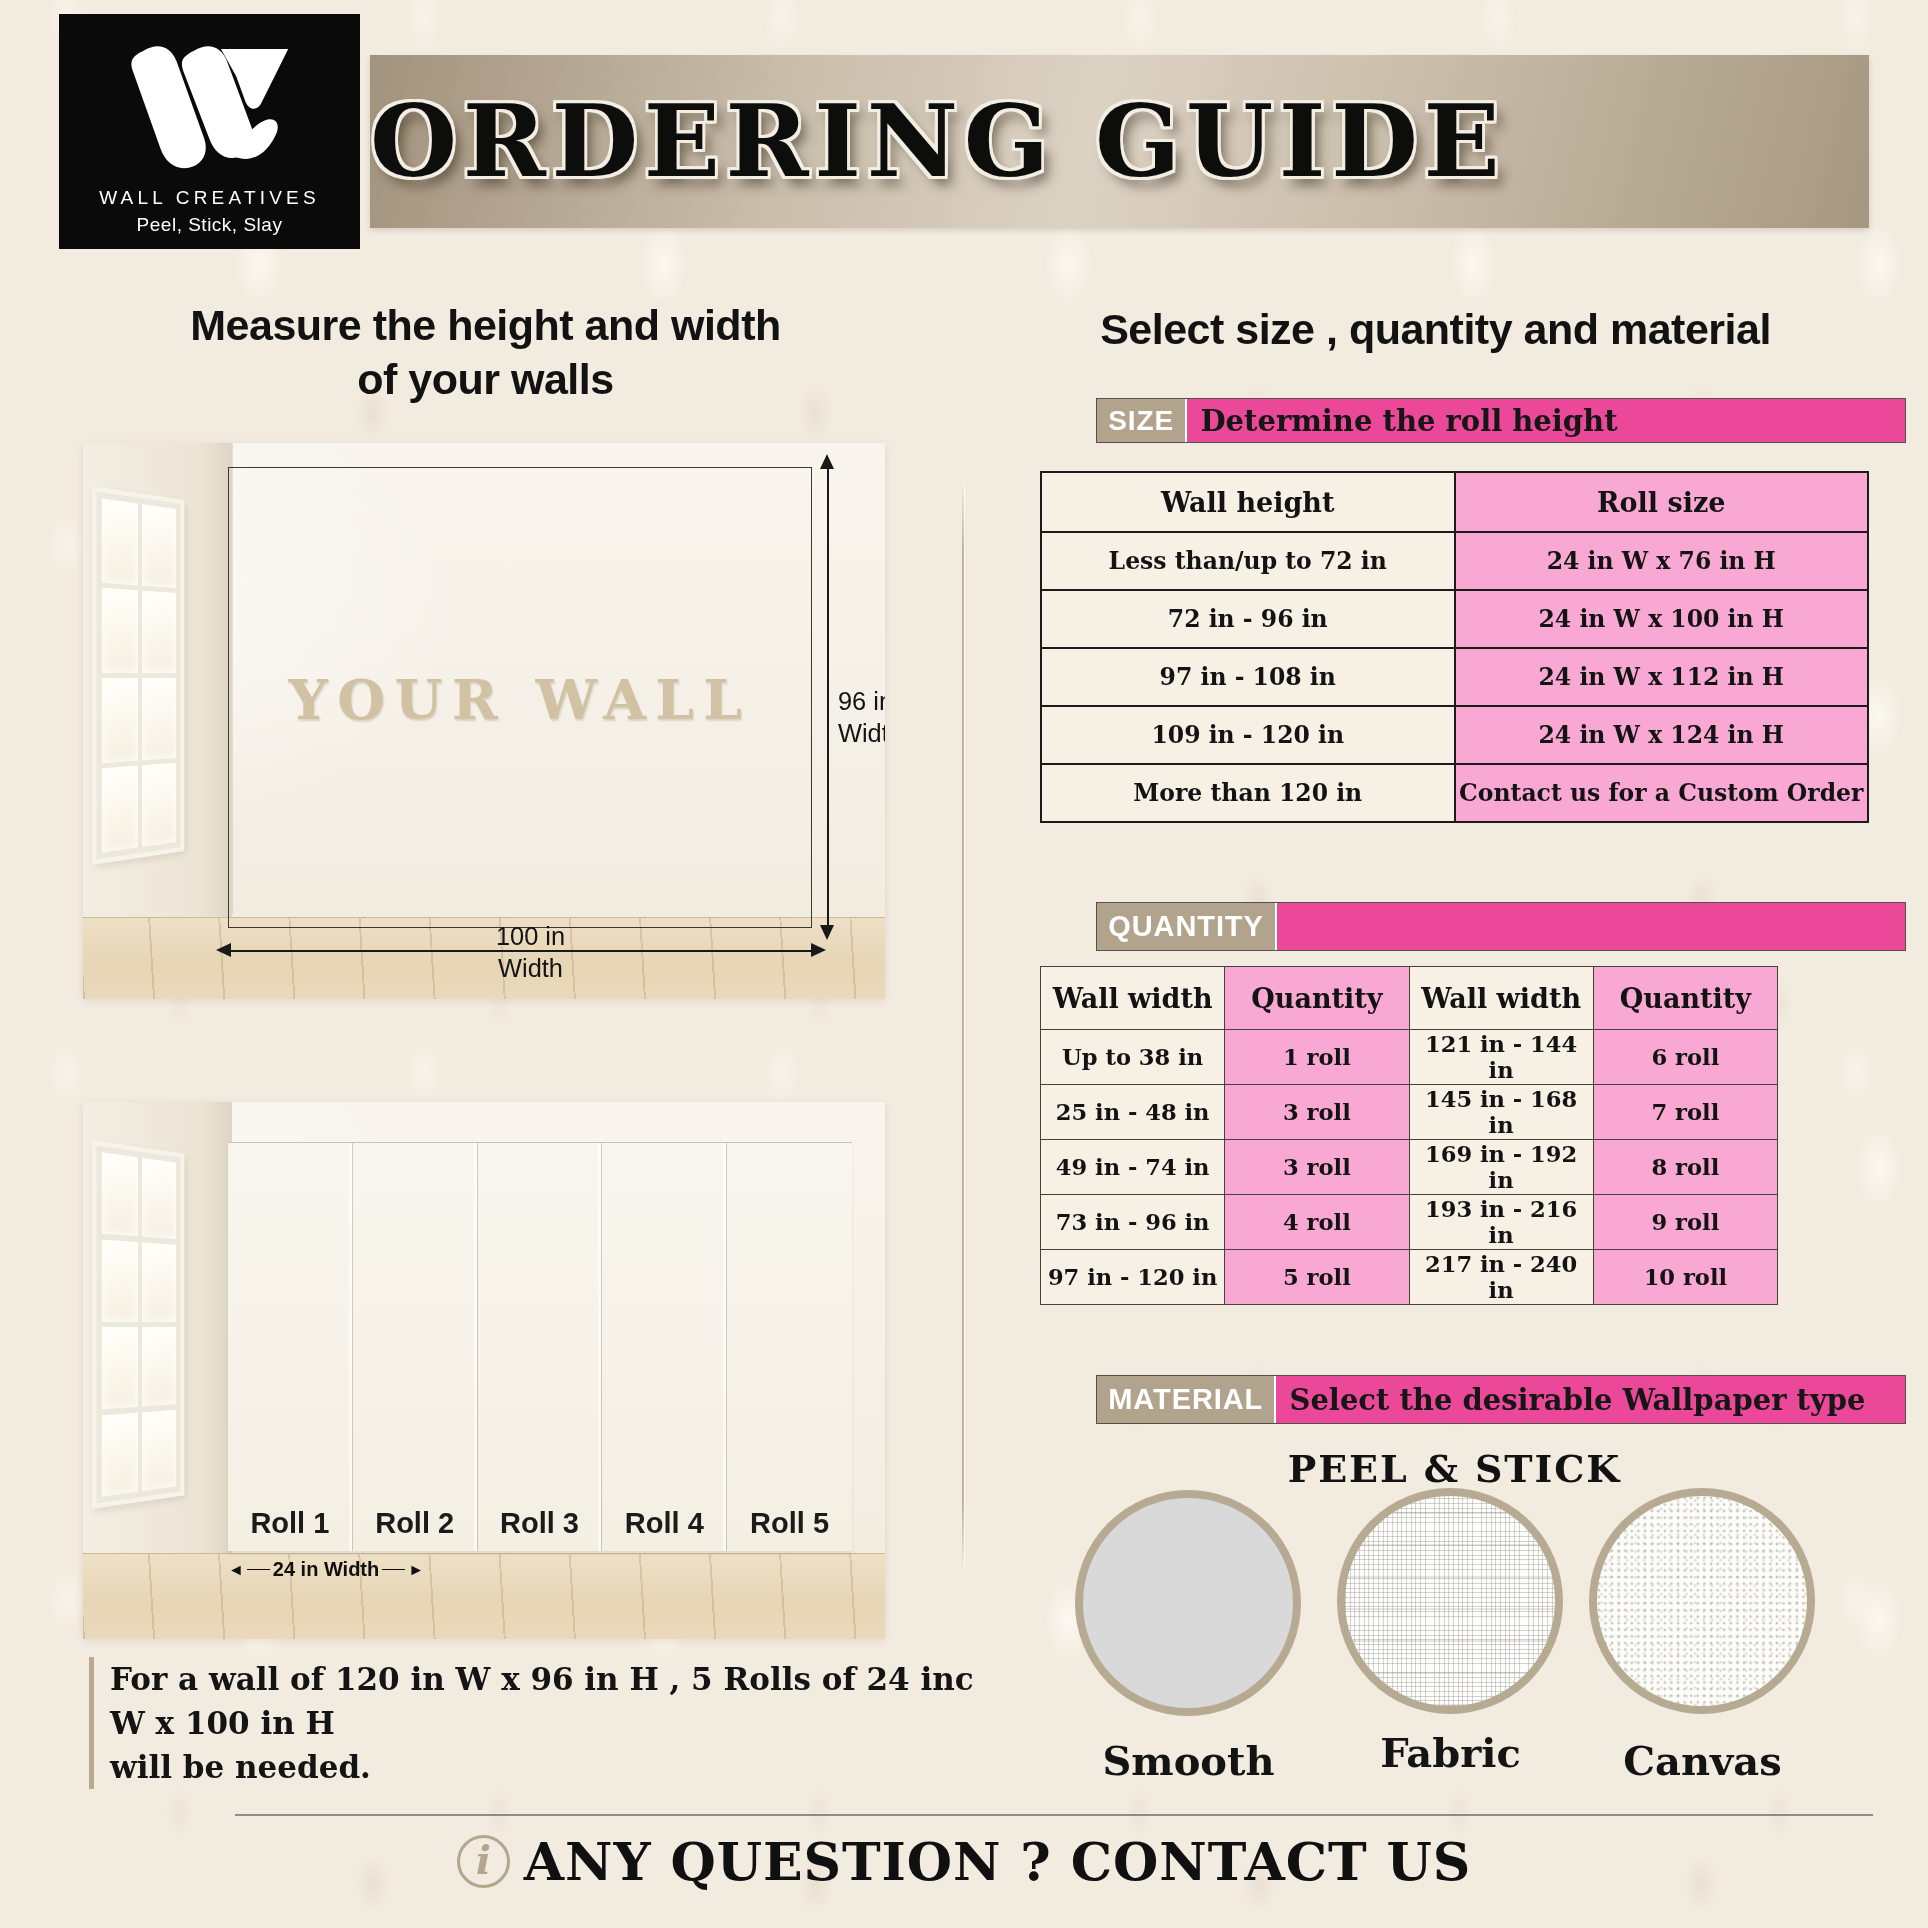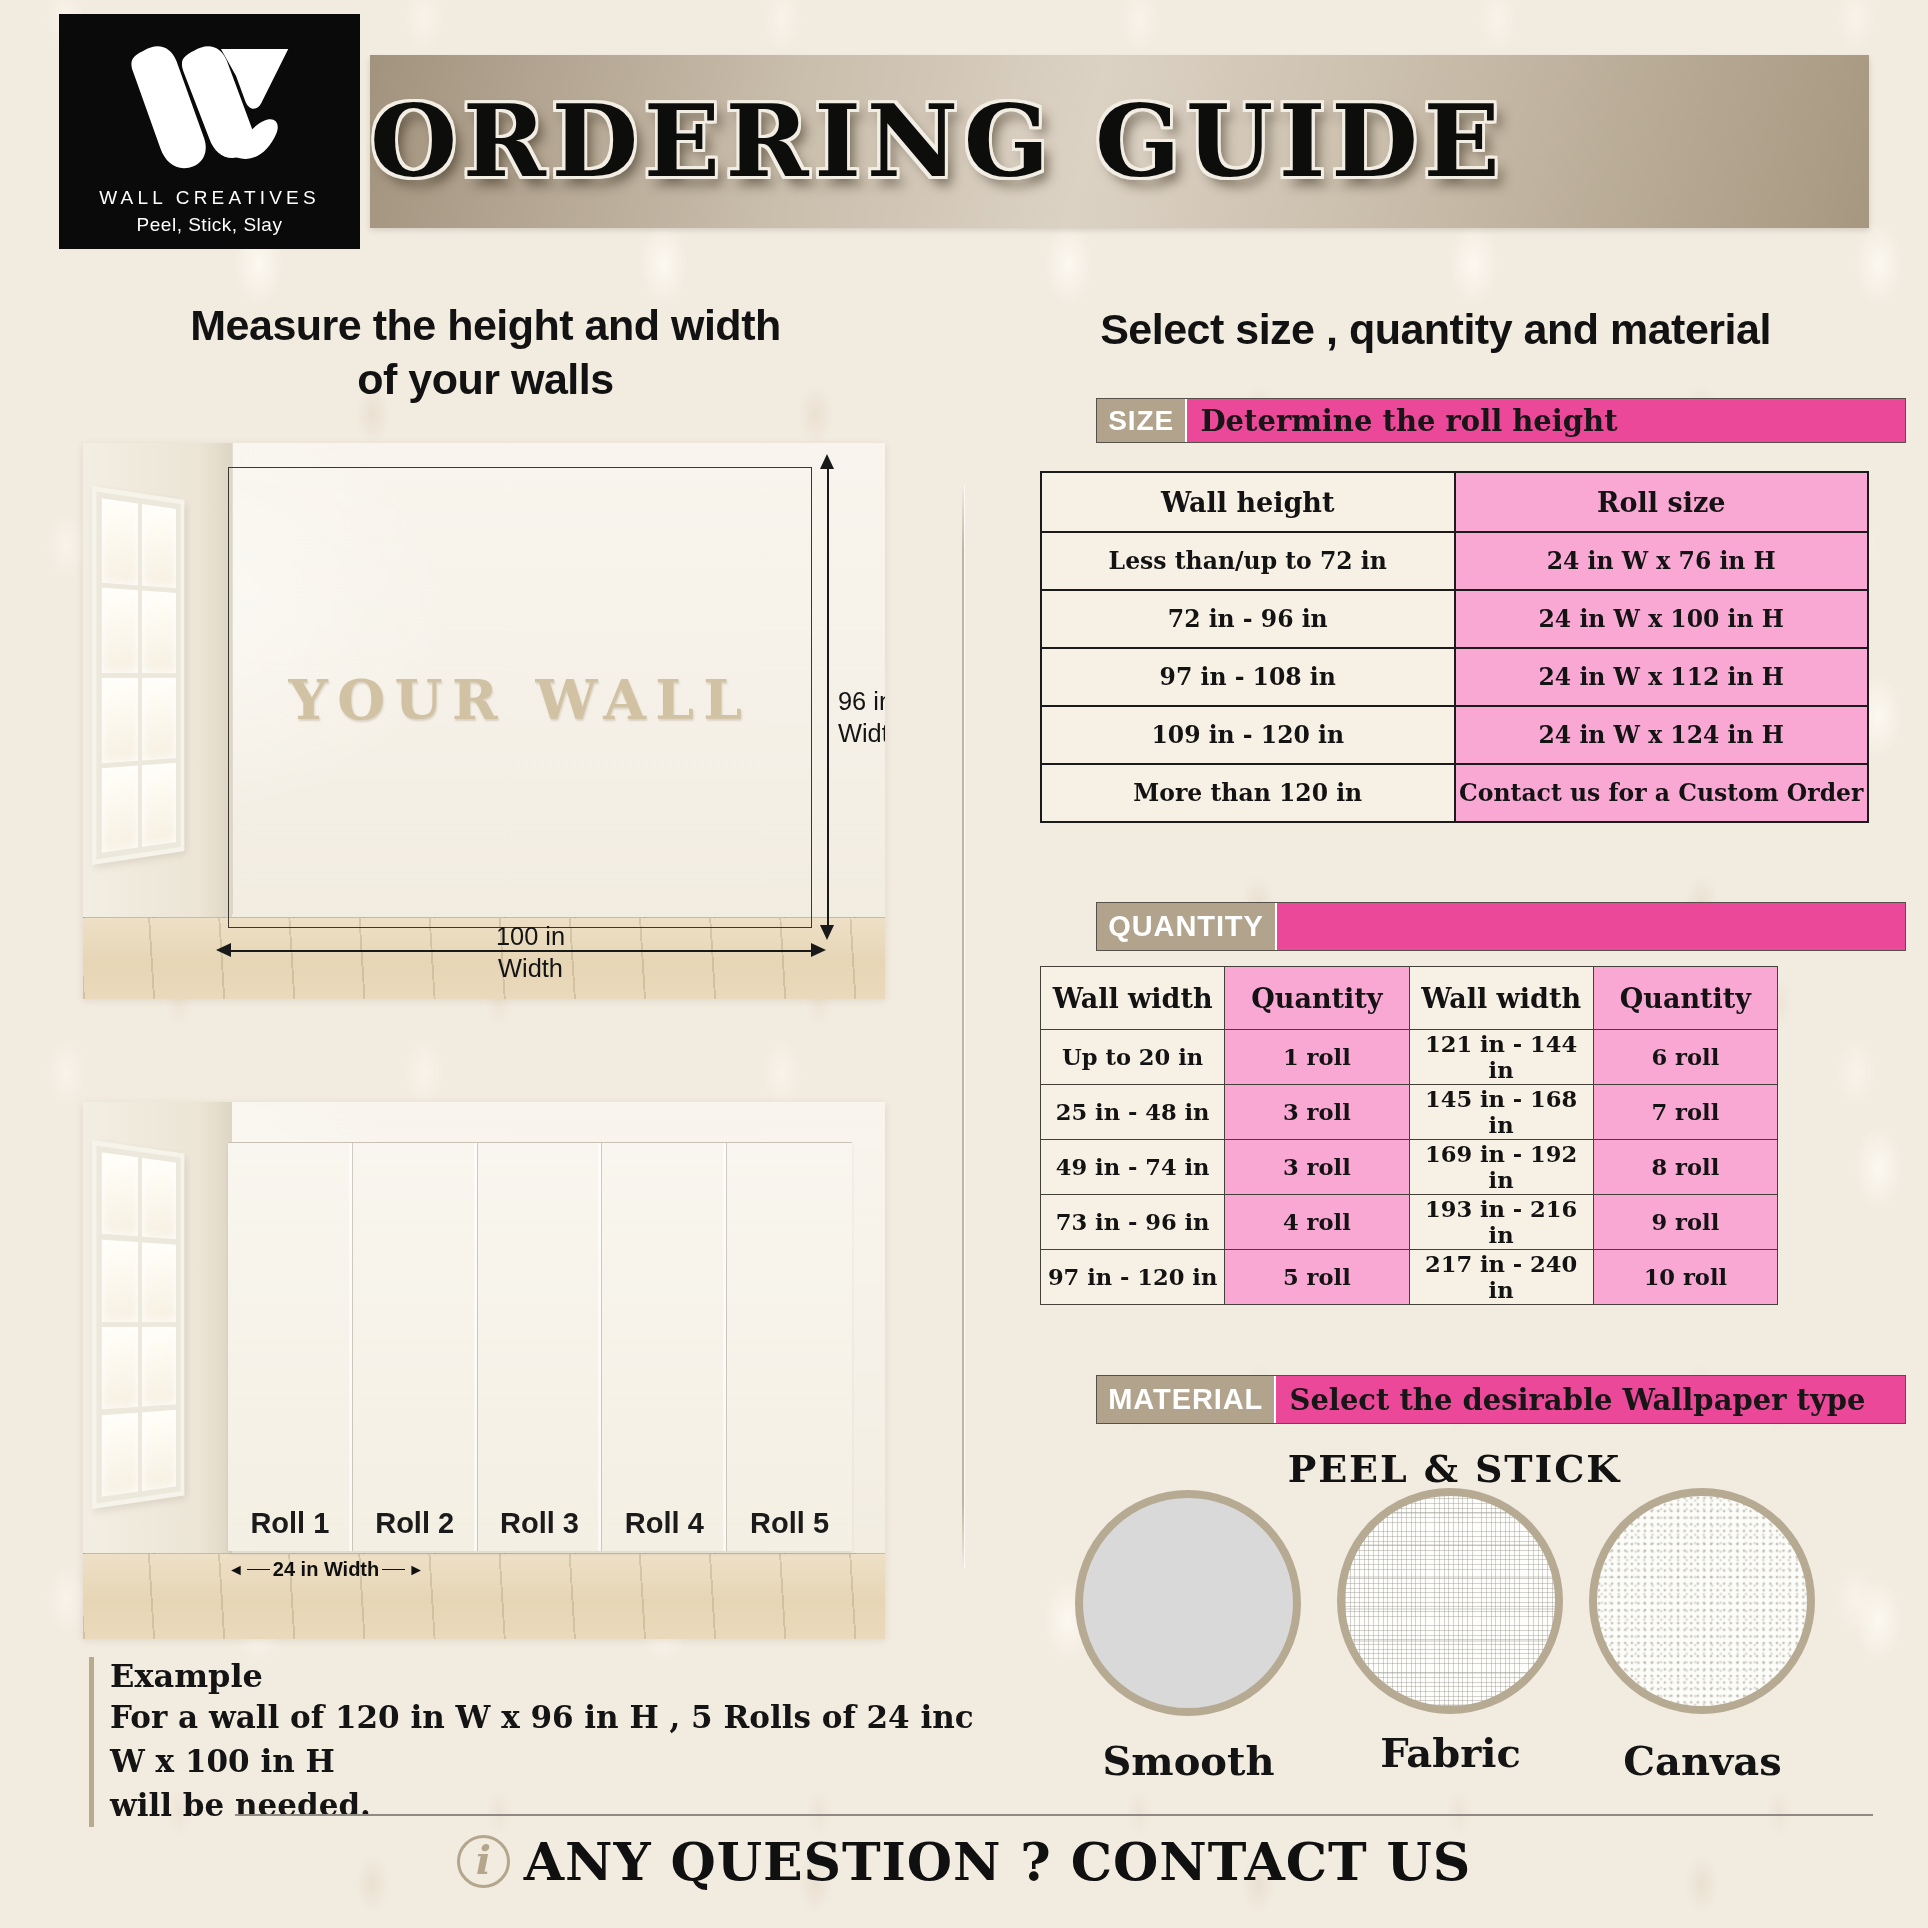--- a/index.html
+++ b/index.html
@@ -269,21 +269,20 @@
     <div class="roll-width">
       <span class="g">◄</span>
       <span class="seg"></span>
       <span>24 in Width</span>
       <span class="seg"></span>
       <span class="g">►</span>
     </div>
   </div>
 
   <div class="example">
-    <div class="ex-title">Example</div>
     <div class="ex-line">For a wall of 120 in W x 96 in H , 5 Rolls of 24 inc W x 100 in H</div>
     <div class="ex-line">will be needed.</div>
   </div>
 
   <div class="strip" id="size-strip">
     <div class="strip-label">SIZE</div>
     <div class="strip-caption">Determine the roll height</div>
   </div>
   <table id="size-table">
     <tbody>
@@ -319,21 +318,21 @@
   </div>
   <table id="qty-table">
     <tbody>
         <tr>
       <th class="cream">Wall width</th>
       <th class="tan">Quantity</th>
       <th class="cream">Wall width</th>
       <th class="tan">Quantity</th>
     </tr>
     <tr>
-      <td class="cream">Up to 20 in</td>
+      <td class="cream">Up to 38 in</td>
           <td class="tan">1 roll</td>
       <td class="cream">121 in - 144 in</td>
           <td class="tan">6 roll</td>
     </tr>
     <tr>
       <td class="cream">25 in - 48 in</td>
           <td class="tan">3 roll</td>
       <td class="cream">145 in - 168 in</td>
           <td class="tan">7 roll</td>
     </tr>

